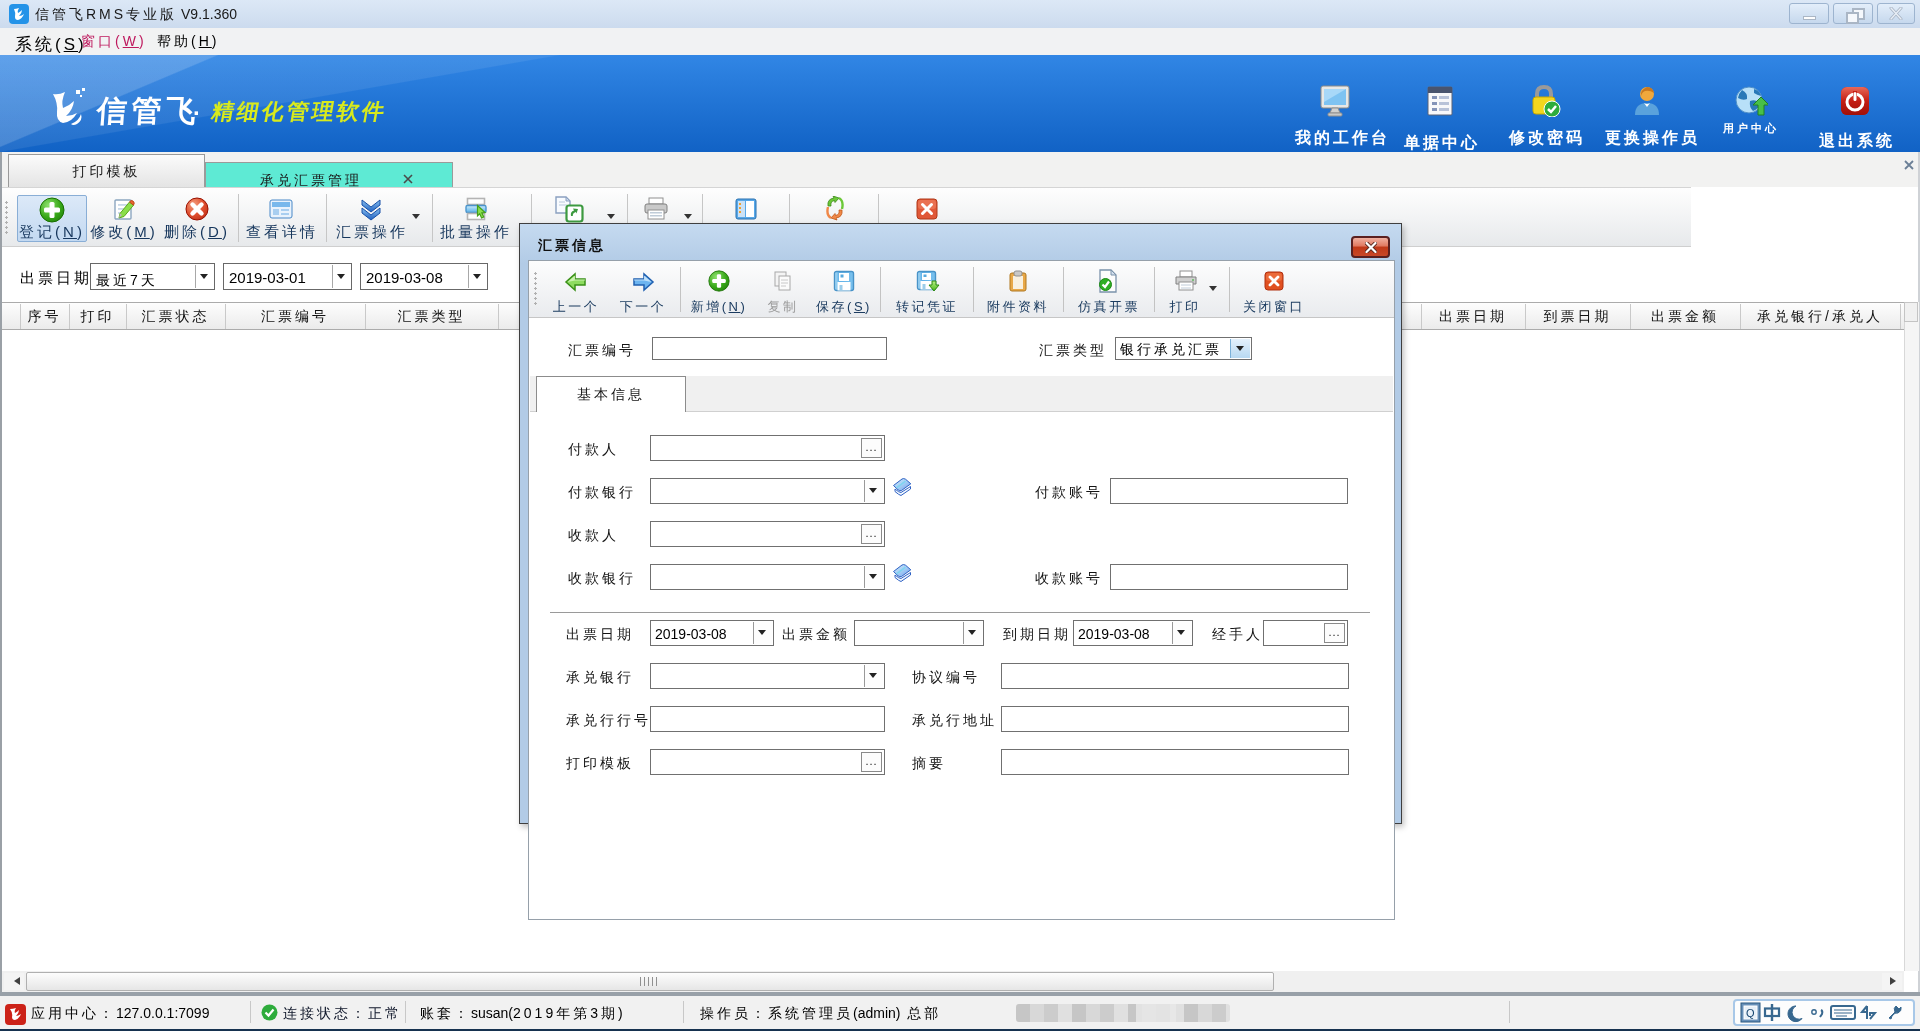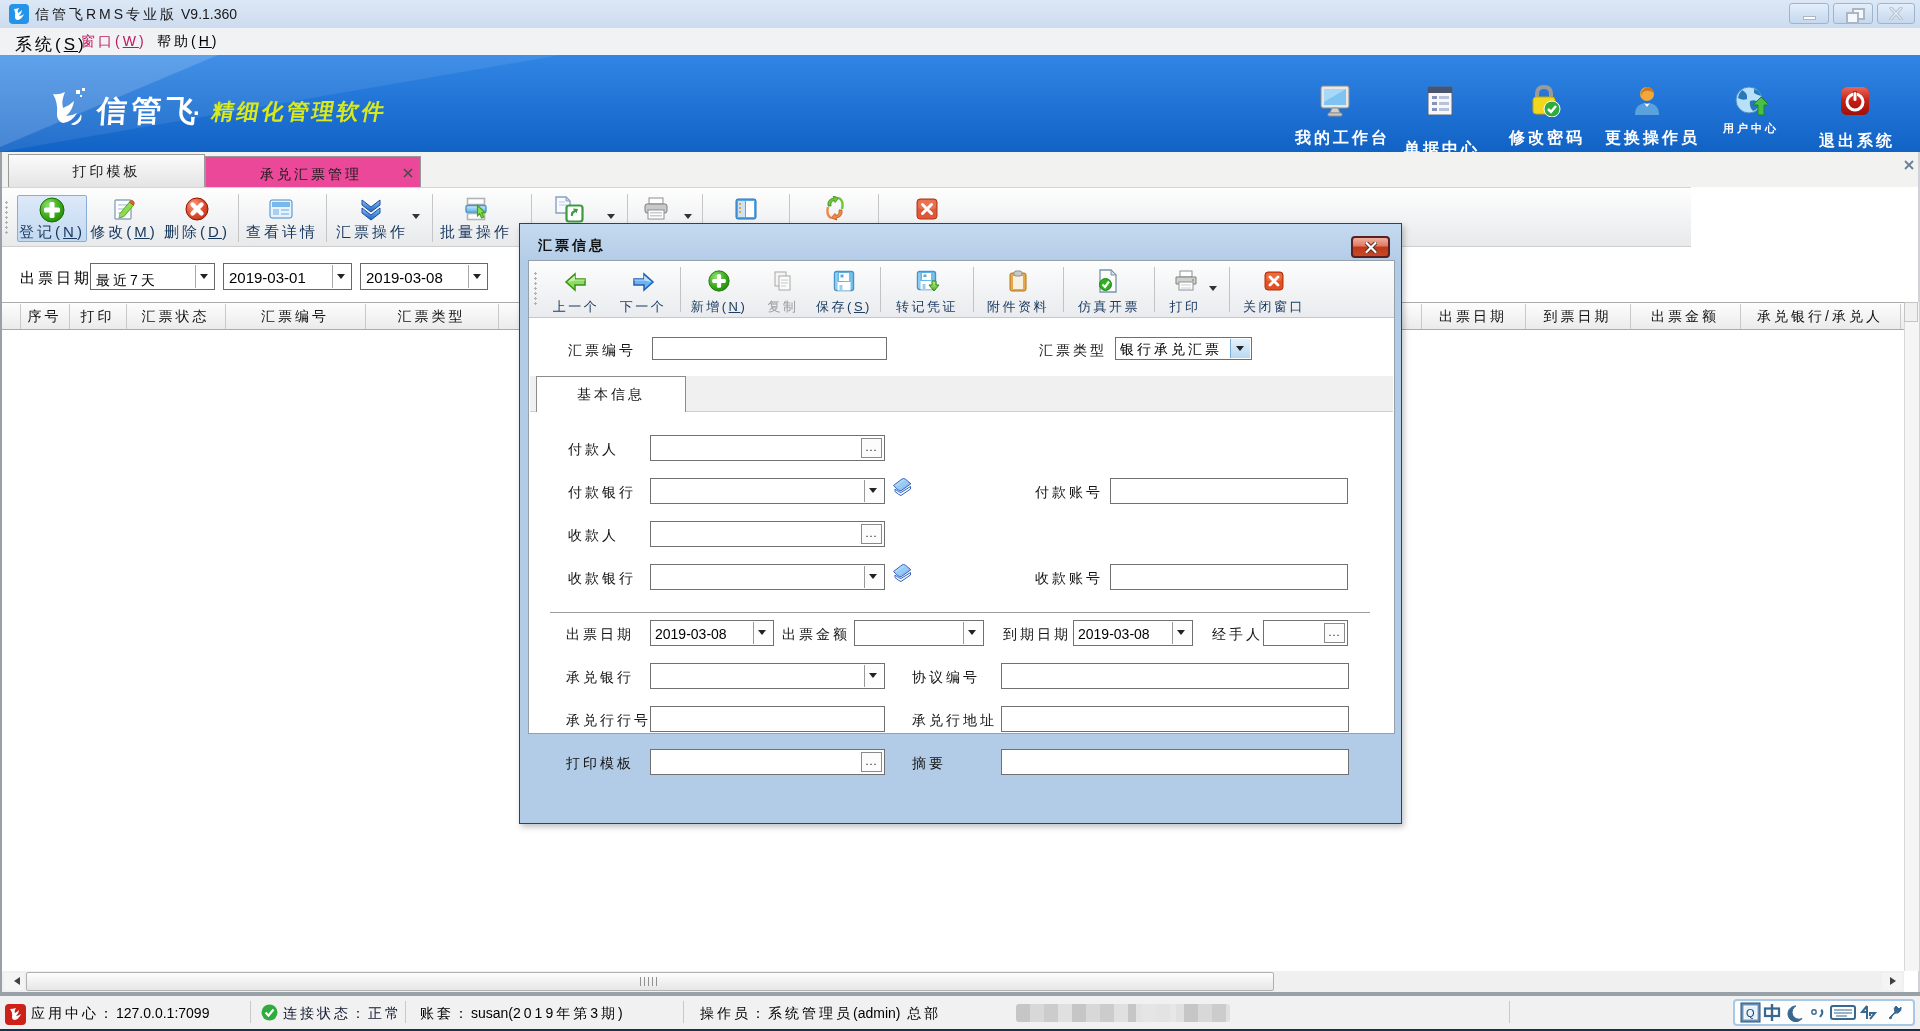--- a/index.html
+++ b/index.html
@@ -90,21 +90,21 @@
     <svg width="32" height="32" viewBox="0 0 32 32">
         <rect x="4" y="2" width="24" height="28" rx="1" fill="#f8f8fa" stroke="#5a6376"></rect>
         <rect x="4" y="2" width="24" height="6" fill="#49546e"></rect>
         <rect x="8" y="11" width="5" height="3" fill="#8493b8"></rect>
         <rect x="15" y="11" width="10" height="3" fill="#b8c2d8"></rect>
         <rect x="8" y="17" width="5" height="3" fill="#8493b8"></rect>
         <rect x="15" y="17" width="10" height="3" fill="#b8c2d8"></rect>
         <rect x="8" y="23" width="5" height="3" fill="#8493b8"></rect>
         <rect x="15" y="23" width="10" height="3" fill="#b8c2d8"></rect>
       </svg>
-    <div class="cjk" style="font-size:16px;font-weight:bold;color:#fff;margin-top:18px;white-space:nowrap">单据中心</div>
+    <div class="cjk" style="font-size:16px;font-weight:bold;color:#fff;margin-top:12px;white-space:nowrap">单据中心</div>
   </div>
   <div class="abs" style="left:1509px;top:30px;width:72px;text-align:center">
     <svg width="34" height="32" viewBox="0 0 34 32">
         <path d="M9 14 L9 9 Q9 2 16 2 Q23 2 23 9 L23 14" fill="none" stroke="#9a9a9a" stroke-width="4"></path>
         <rect x="5" y="12" width="22" height="17" rx="3" fill="#f3d61e" stroke="#c8a800"></rect>
         <circle cx="24" cy="24" r="8" fill="#2eac3c" stroke="#fff"></circle>
         <path d="M20 24 L23 27 L28 21" stroke="#fff" stroke-width="2.5" fill="none"></path>
       </svg>
     <div class="cjk" style="font-size:16px;font-weight:bold;color:#fff;margin-top:7px;white-space:nowrap">修改密码</div>
   </div>
@@ -140,21 +140,21 @@
         </defs>
         <circle cx="16" cy="17" r="8" fill="none" stroke="#fff" stroke-width="3"></circle>
         <rect x="14" y="6" width="4" height="9" fill="#c41e14"></rect>
         <rect x="14.5" y="7" width="3" height="9" rx="1.5" fill="#fff"></rect>
       </svg>
     <div class="cjk" style="font-size:16px;font-weight:bold;color:#fff;margin-top:10px;white-space:nowrap">退出系统</div>
   </div>
 </div>
 <div class="abs" id="tabstrip">
   <div class="abs" style="left:8px;top:2px;width:197px;height:33px;background:linear-gradient(#fbfbfb,#e4e4e4);border:1px solid #9a9a9a;border-bottom:none;box-sizing:border-box;text-align:center"><span class="cjk" style="font-size:14px;color:#1a1a1a;line-height:32px">打印模板</span></div>
-  <div class="abs" style="left:205px;top:4px;width:216px;height:35px;background:#ec4899;border:1px solid #9a9a9a;border-bottom:none;box-sizing:border-box">
+  <div class="abs" style="left:205px;top:10px;width:248px;height:35px;background:#5eead4;border:1px solid #9a9a9a;border-bottom:none;box-sizing:border-box">
       <span class="cjk" style="position:absolute;left:54px;top:9px;font-size:14px;color:#1a1a1a">承兑汇票管理</span>
       <svg style="position:absolute;left:196px;top:10px" width="12" height="12" viewBox="0 0 12 12">
         <path d="M2 2 L10 10 M10 2 L2 10" stroke="#4a4a4a" stroke-width="1.6"></path>
       </svg>
     </div>
   <svg class="abs" style="right:5px;top:7px" width="12" height="12" viewBox="0 0 12 12">
       <path d="M2 2 L10 10 M10 2 L2 10" stroke="#6b7f96" stroke-width="1.8"></path>
     </svg>
 </div>
 <div class="abs" id="toolbar">
@@ -373,21 +373,21 @@
 </div>
 <div class="abs" id="winbottom"></div>
 <div class="abs" id="dialog" style="left:519px;top:223px;width:883px;height:601px;background:linear-gradient(#c5daf0,#b2cbe6 40px,#b2cbe6);border:1px solid #3f3f3f;box-sizing:border-box;box-shadow:2px 3px 6px rgba(0,0,0,0.25)">
   <div class="abs cjk" style="left:18px;top:13px;font-size:14px;color:#101010;font-weight:bold">汇票信息</div>
   <div class="abs" style="left:831px;top:12px;width:39px;height:22px;border:2px solid #5a2020;border-radius:4px;background:linear-gradient(#f0b0a0 0%,#e07860 45%,#c03818 50%,#c84828 100%);box-sizing:border-box">
       <svg style="position:absolute;left:12px;top:4px" width="12" height="11" viewBox="0 0 12 11">
         <path d="M1.5 1 L10.5 10 M10.5 1 L1.5 10" stroke="#5a2a20" stroke-width="4" stroke-linecap="round"></path>
         <path d="M1.5 1 L10.5 10 M10.5 1 L1.5 10" stroke="#fff" stroke-width="2.2" stroke-linecap="round"></path>
       </svg>
     </div>
-  <div class="abs" id="dlginner" style="left:8px;top:36px;width:867px;height:474px;background:#fff;border:1px solid #96a0aa;box-sizing:border-box">
+  <div class="abs" id="dlginner" style="left:8px;top:36px;width:867px;height:660px;background:#fff;border:1px solid #96a0aa;box-sizing:border-box">
 
     <div class="abs" style="left:0;top:0;width:865px;height:57px;background:linear-gradient(#fdfdfd,#e9ebee);border-bottom:1px solid #c6c6c6;box-sizing:border-box">
       <div class="abs" style="left:5px;top:10px;width:3px;height:36px;background-image:radial-gradient(circle,#b0b0b0 1px,transparent 1.2px);background-size:3px 5px"></div>
       <svg class="abs" style="left:35px;top:9px" width="24" height="24" viewBox="0 0 24 24">
           <path d="M11 4 L11 9 L21 9 L21 15 L11 15 L11 20 L2 12Z" fill="#8edc60" stroke="#3a9018" stroke-width="1.5"></path>
           <path d="M11 5.5 L3.5 12 L11 10.5 L21 10.5 L21 9.5 L11 9.5Z" fill="#d0f4b8" opacity="0.9"></path>
         </svg>
       <div class="dlgbtn-txt" style="left:12px;top:37px;width:70px">上一个</div>
       <svg class="abs" style="left:102px;top:9px" width="24" height="24" viewBox="0 0 24 24">
           <path d="M13 4 L13 9 L3 9 L3 15 L13 15 L13 20 L22 12Z" fill="#6cb4f0" stroke="#2060b0" stroke-width="1.5"></path>

